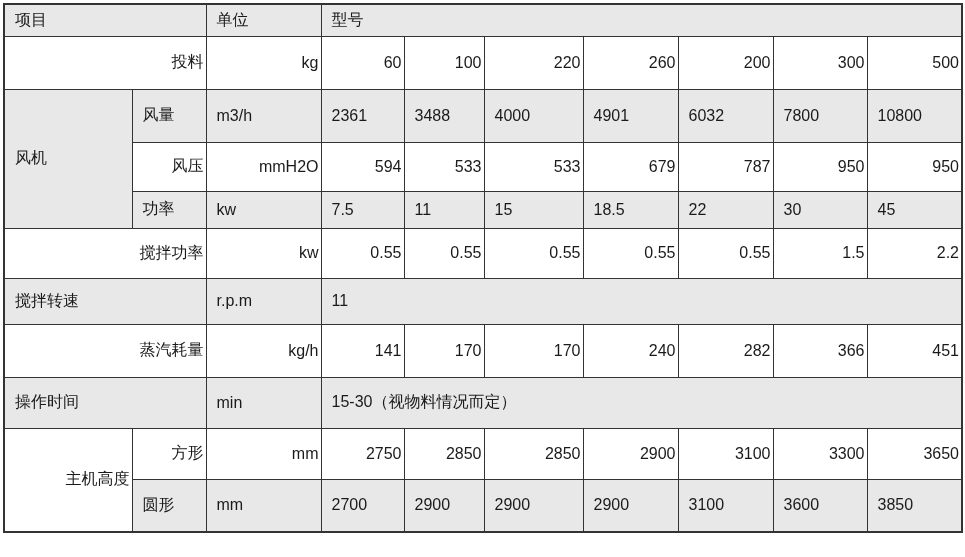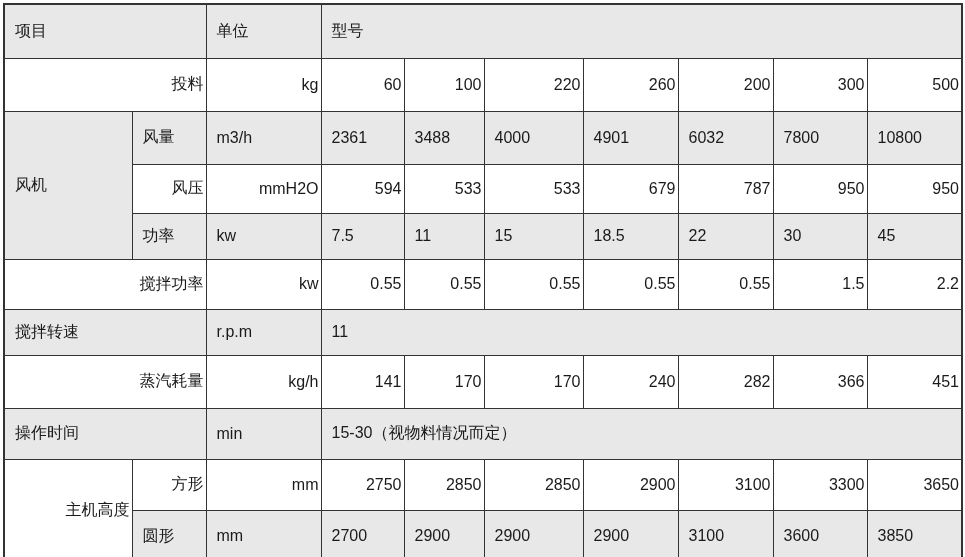--- a/index.html
+++ b/index.html
@@ -44,21 +44,21 @@
     <col style="width:83px">
       <col style="width:80px">
       <col style="width:99px">
     <col style="width:95px">
       <col style="width:95px">
       <col style="width:94px">
       <col style="width:95px">
   </colgroup>
 
   <tbody>
-      <tr class="shaded" style="height:54px">
+      <tr class="shaded" style="height:32px">
     <td colspan="2">项目</td>
     <td>单位</td>
     <td colspan="7">型号</td>
   </tr>
 
   <tr class="plain" style="height:53px">
     <td colspan="2">投料</td>
     <td>kg</td>
     <td>60</td>
     <td>100</td>
@@ -87,21 +87,21 @@
     <td>mmH2O</td>
     <td>594</td>
     <td>533</td>
     <td>533</td>
     <td>679</td>
     <td>787</td>
     <td>950</td>
     <td>950</td>
   </tr>
 
-  <tr class="shaded" style="height:46px">
+  <tr class="shaded" style="height:37px">
     <td>功率</td>
     <td>kw</td>
     <td>7.5</td>
     <td>11</td>
     <td>15</td>
     <td>18.5</td>
     <td>22</td>
     <td>30</td>
     <td>45</td>
   </tr>

